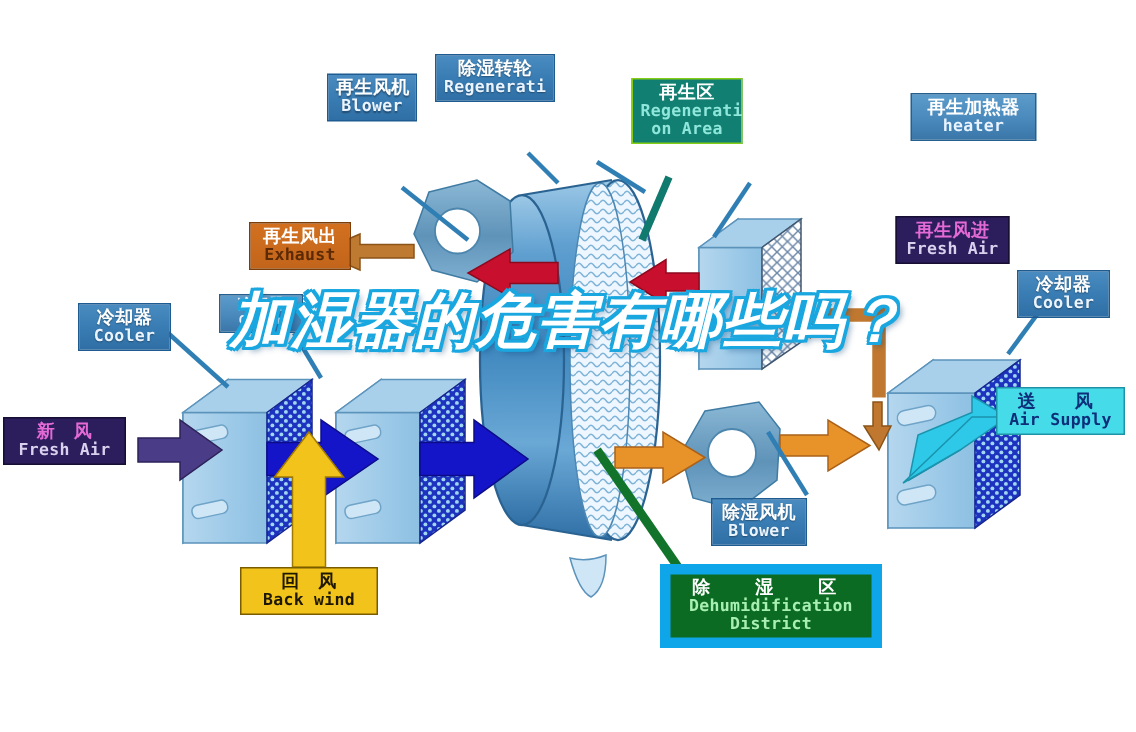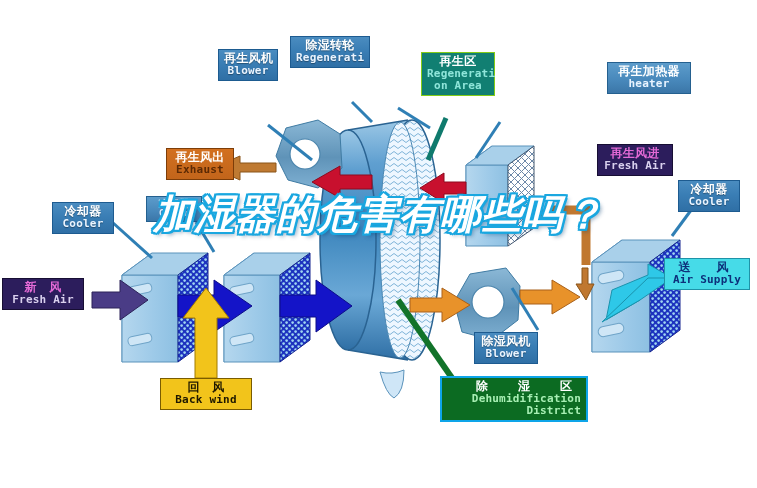--- a/index.html
+++ b/index.html
@@ -88,23 +88,22 @@
     background:#f2c41b;
     border:1px solid #7a5c00;
     color:#2b2200;
   }
   .lbl.yellow .cn{color:#1e1800;}
   .lbl.yellow .en{color:#1e1800;}
 
   
   .lbl.green{
     background:#0c6b22;
-    border:2px solid #0ea5e9;
+    border:7px solid #0ea5e9;
     color:#bff5c6;
-    text-align:right;
   }
   .lbl.green .cn{color:#ffffff;letter-spacing:9px;}
   .lbl.green .en{color:#a8efb4;}
 
   
   .lbl.cyan{
     background:#46dbe8;
     border:1px solid #1e93a8;
     color:#123b8f;
   }

